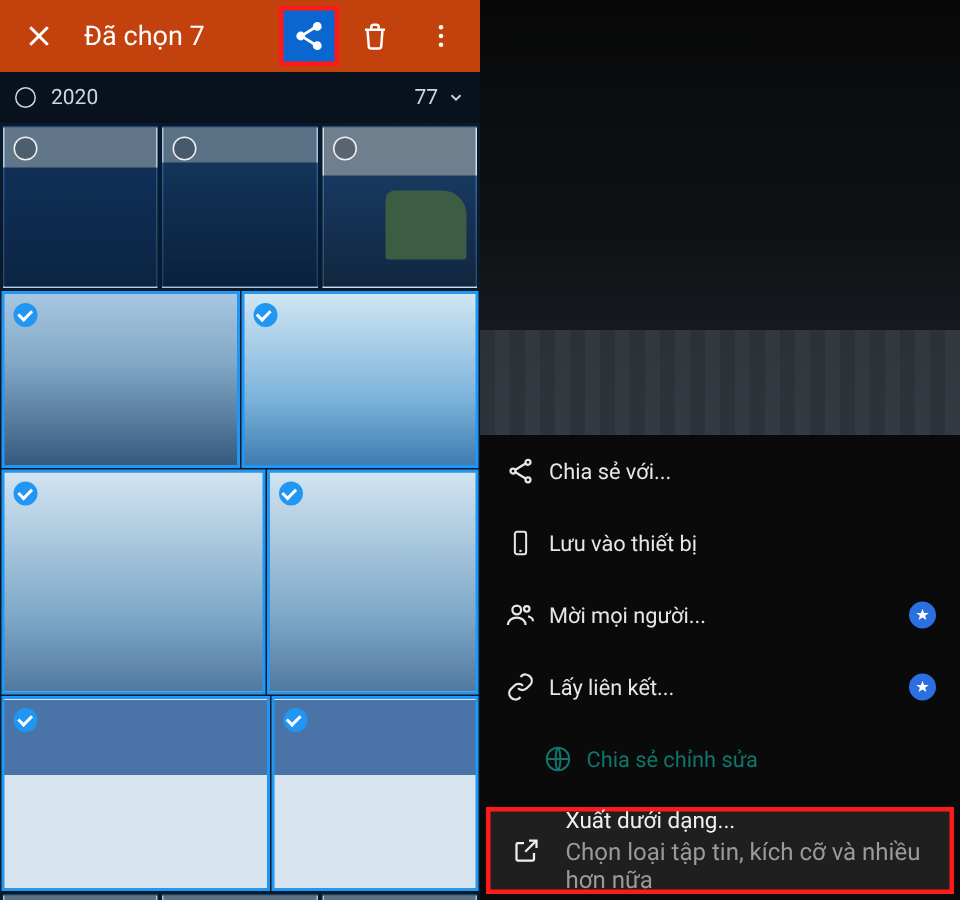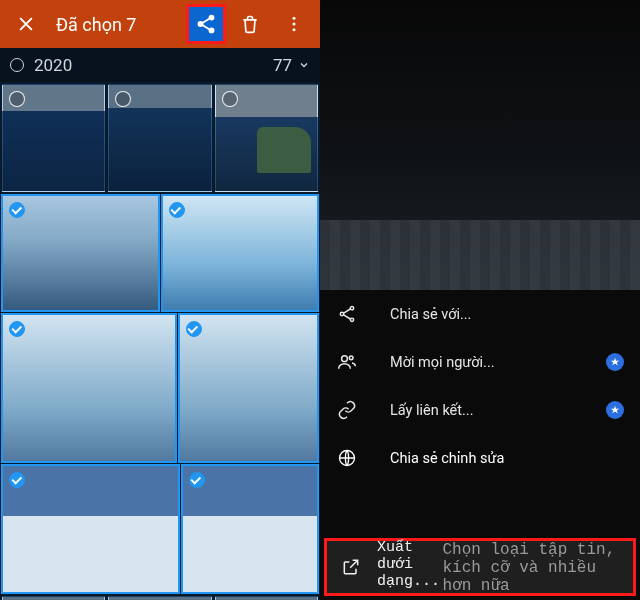--- a/index.html
+++ b/index.html
@@ -37,21 +37,21 @@
     background: #0b66d0;
   }
   svg { display: block; }
 
   
   .yearrow {
     height: 34px;
     display: flex; align-items: center;
     padding: 0 10px;
     color: #cfd6dc;
-    font-size: 17px;
+    font-size: 14px;
     background: #08121e;
   }
   .ring {
     width: 14px; height: 14px; border: 1.5px solid #cfd6dc; border-radius: 50%;
     margin-right: 10px;
   }
   .yearrow .spacer { flex: 1; }
   .chev { margin-left: 6px; }
 
   
@@ -107,47 +107,47 @@
     content:""; position:absolute; left:0; right:0; bottom:0; height:70px;
     background:
       linear-gradient(to top, rgba(20,20,20,0) 0%, rgba(20,20,20,0) 100%),
       repeating-linear-gradient(90deg, #3a4148 0 10px, #454c54 10px 20px);
     opacity:.6;
   }
   .dimshade { position:absolute; inset:0; background:rgba(0,0,0,0.6); }
 
   .menu { position:absolute; top:290px; left:0; right:0; bottom:0; background:#0a0a0a; }
   .mrow {
-    display:flex; align-items:center; gap:32px;
+    display:flex; align-items:center; gap:8px;
     padding: 0 16px; height: 48px;
     color:#e6e6e6; font-size:14.5px;
     cursor:pointer;
   }
-  .mrow.dim { color:#ffffff; }
+  .mrow.dim { color:#0f766e;margin-left:25px; }
   .micon { width:22px; display:flex; justify-content:center; color:inherit; }
   .mrow .mtext { flex:1; }
   .dotbadge {
     width:18px; height:18px; border-radius:50%; background:#2b6fe0;
     display:flex; align-items:center; justify-content:center;
   }
   .dotbadge svg { width:10px; height:10px; }
 
   .gearpos { position:absolute; right:12px; top:300px; color:#cfcfcf; }
 
   .export-highlight {
     position:absolute; left:4px; right:4px; bottom:4px;
     border:3px solid #ff1a1a;
     background:#1f1f1f;
     height:58px;
     display:flex; align-items:center; gap:16px;
     padding:0 14px;
     color:#f0f0f0;
   }
   .export-highlight .sub { font-size:16px; color:#9a9a9a; margin-top:2px; }
-  .export-highlight .txtcol { display:flex; flex-direction:row;font-family:Liberation Mono, monospace; }
+  .export-highlight .txtcol { display:flex; flex-direction:column; }
 </style>
 </head>
 <body>
 
 <div class="panel left">
   <div class="l-header">
     <div class="hicon">
       <svg width="20" height="20" viewBox="0 0 24 24" fill="none" stroke="currentColor" stroke-width="2.4">
           <path d="M5 5l14 14M19 5L5 19"></path>
         </svg>
@@ -250,20 +250,29 @@
             <circle cx="18" cy="5" r="2"></circle>
             <circle cx="6" cy="12" r="2"></circle>
             <circle cx="18" cy="19" r="2"></circle>
             <path d="M8 11l8-5M8 13l8 5"></path>
           </svg>
         </span>
       <span class="mtext">Chia sẻ với...</span>
     </div>
     <div class="mrow">
       <span class="micon">
+          <svg width="18" height="20" viewBox="0 0 24 24" fill="none" stroke="currentColor" stroke-width="1.8">
+            <rect x="7" y="2" width="10" height="20" rx="2"></rect>
+            <path d="M11 19h2"></path>
+          </svg>
+        </span>
+      <span class="mtext">Lưu vào thiết bị</span>
+    </div>
+    <div class="mrow">
+      <span class="micon">
           <svg width="20" height="20" viewBox="0 0 24 24" fill="none" stroke="currentColor" stroke-width="1.8">
             <circle cx="9" cy="8" r="3.5"></circle>
             <path d="M2 20c0-3.3 3.1-6 7-6s7 2.7 7 6"></path>
             <circle cx="17" cy="7" r="2.2"></circle>
             <path d="M22 17c0-2-1.8-3.6-4-3.9"></path>
           </svg>
         </span>
       <span class="mtext">Mời mọi người...</span>
       <span class="dotbadge">
           <svg viewBox="0 0 24 24" fill="#fff">

